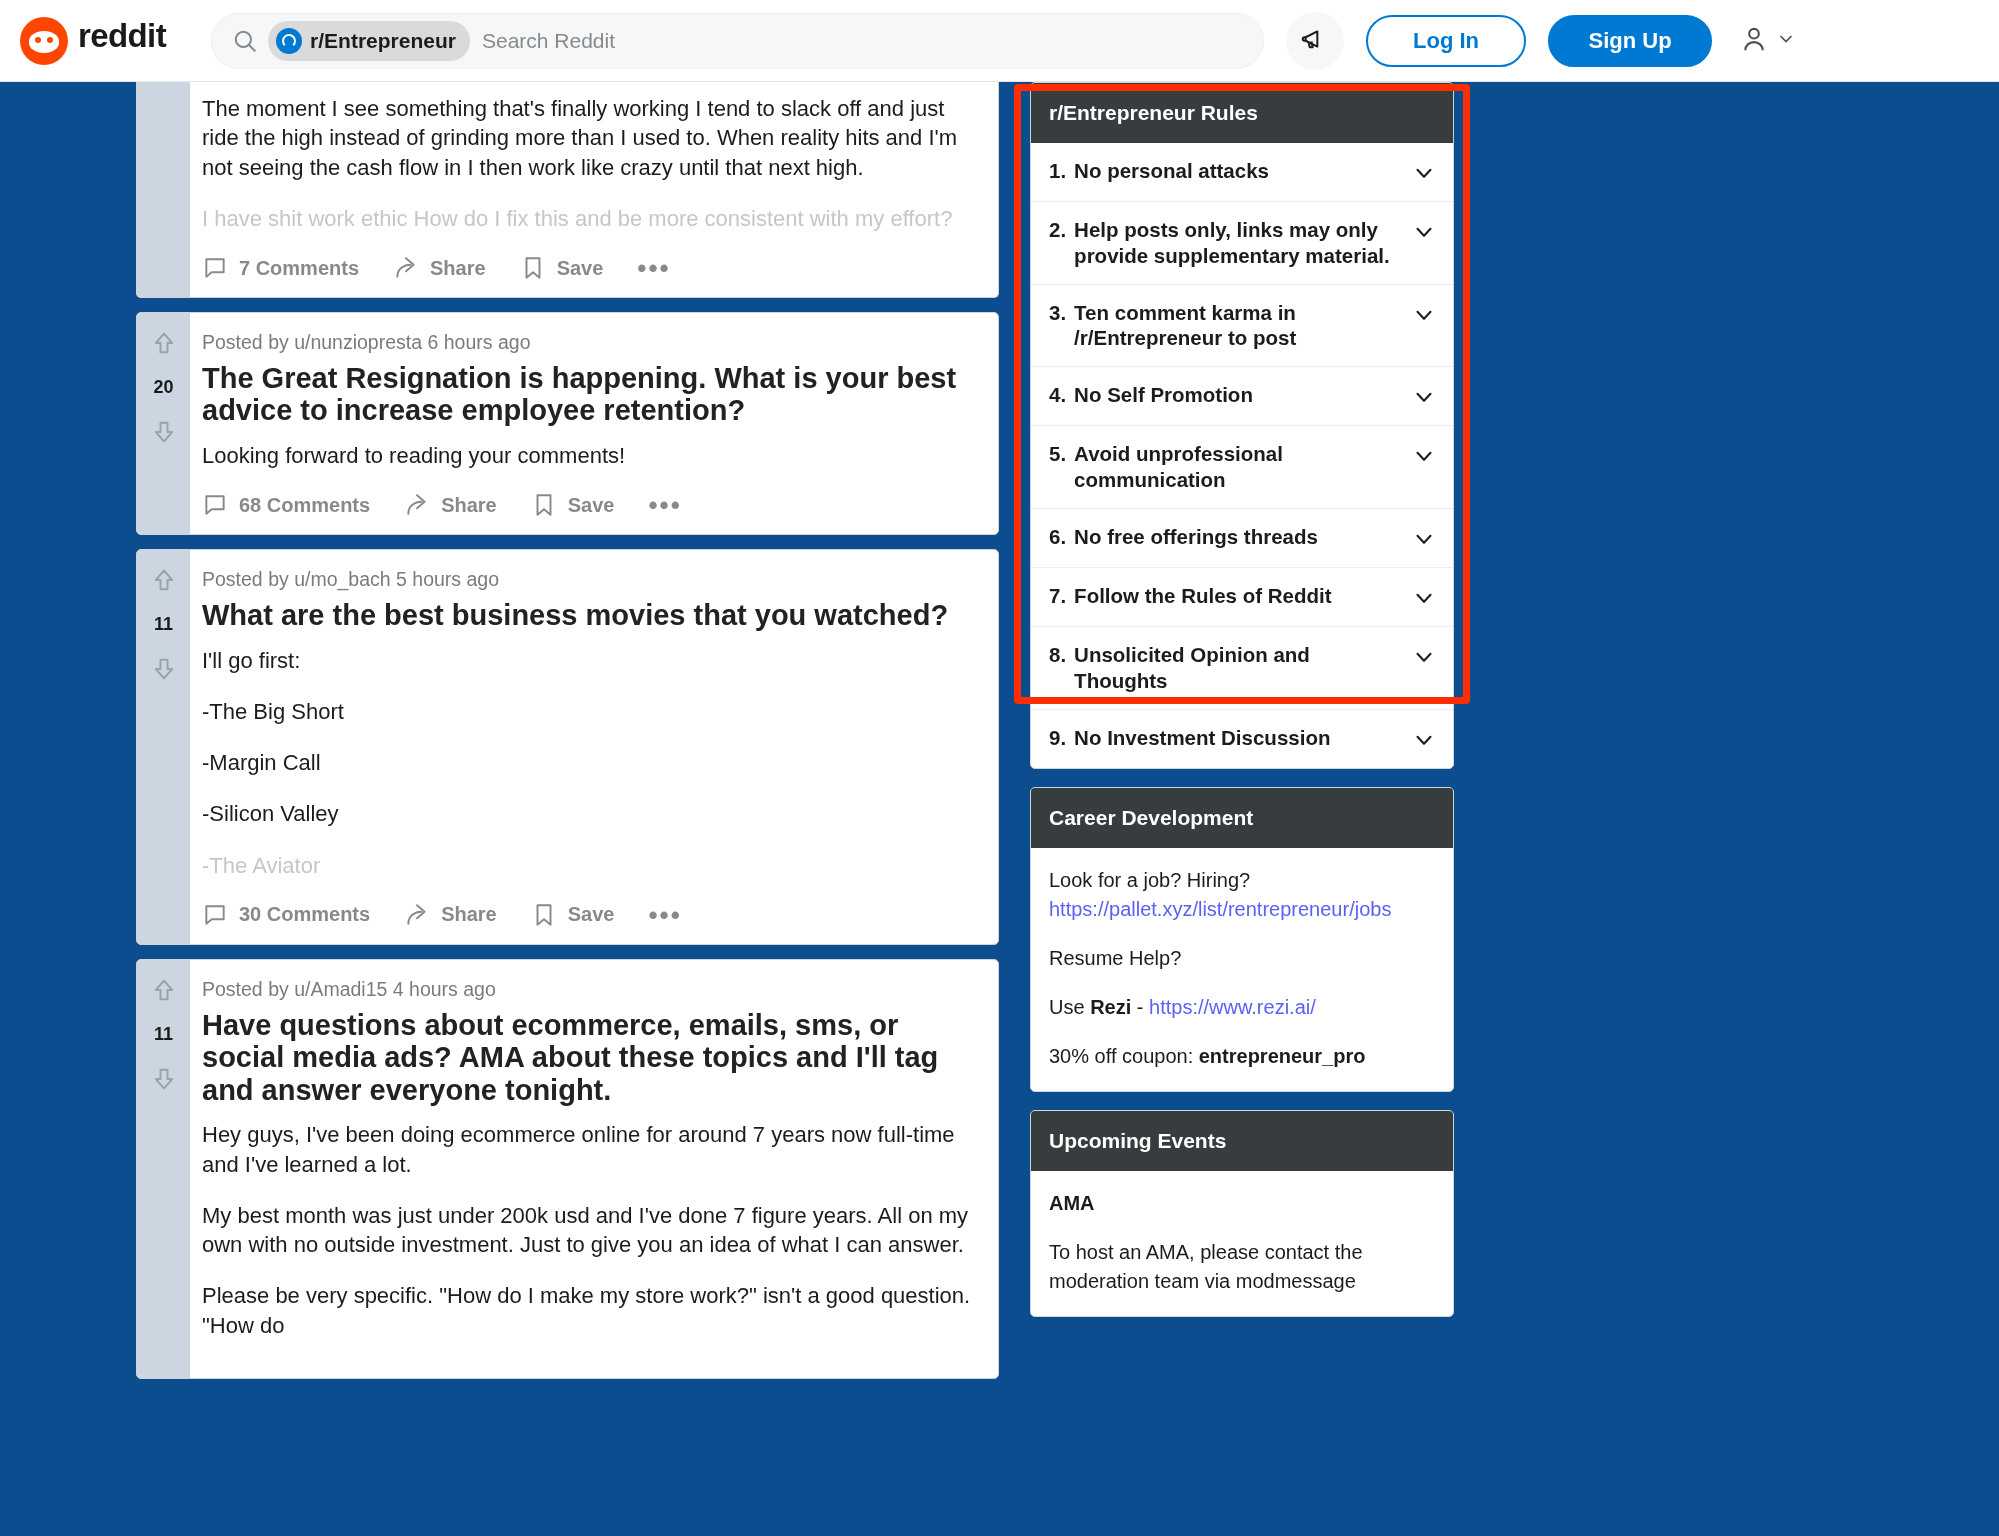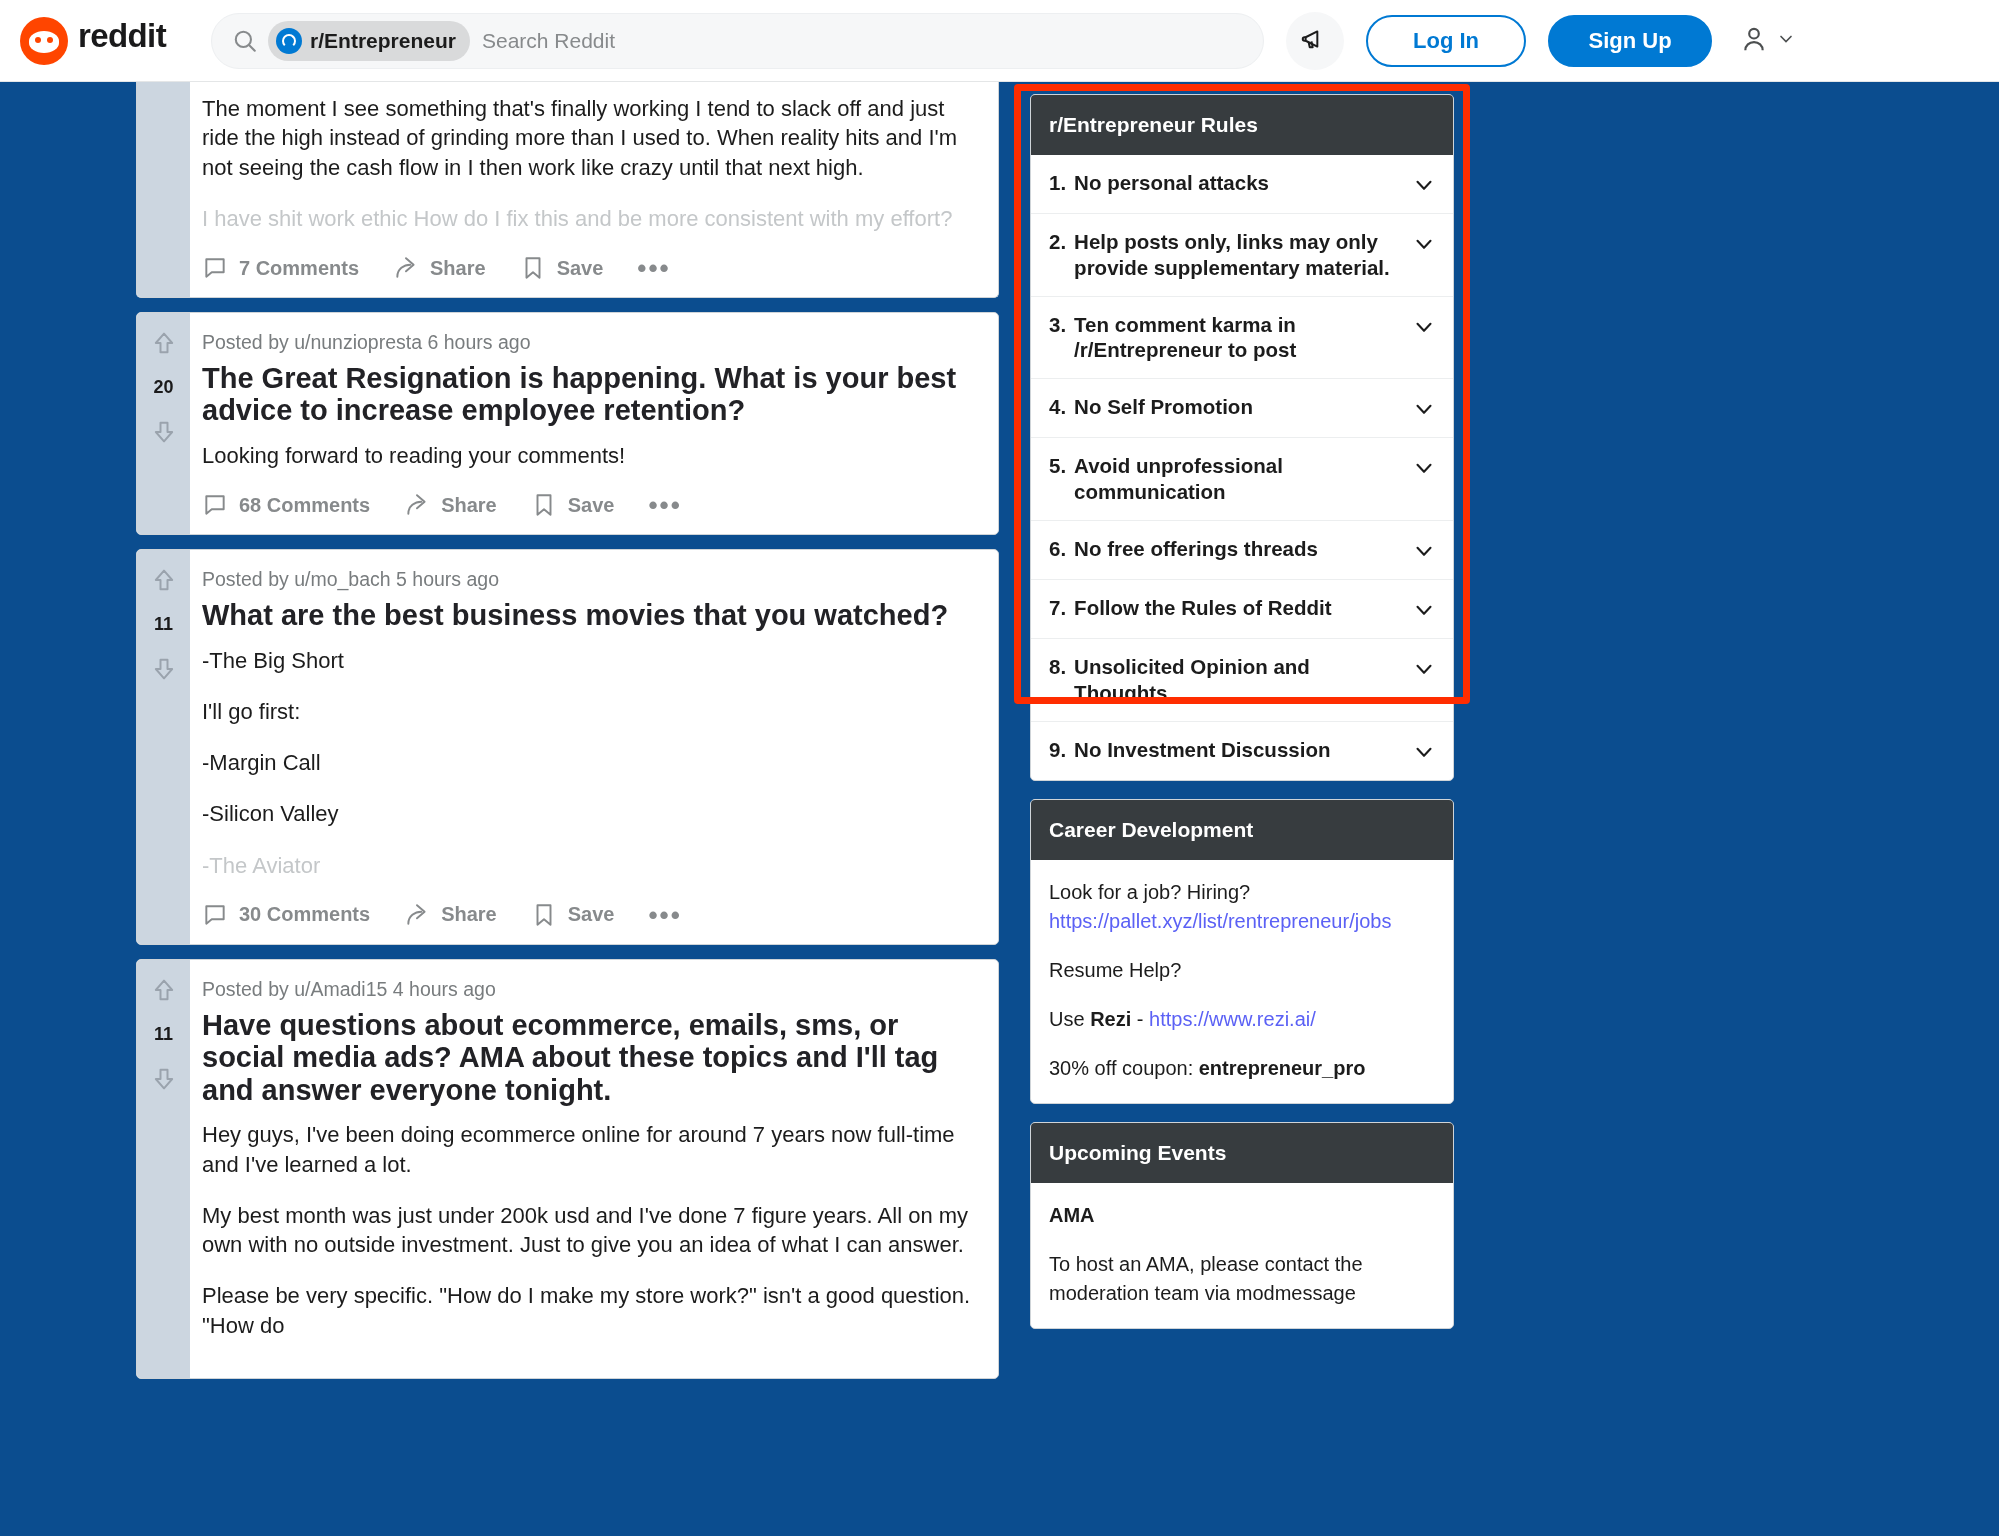--- a/index.html
+++ b/index.html
@@ -144,21 +144,21 @@
   }
   .act { display: flex; align-items: center; gap: 11px; cursor: pointer; }
   .act svg { display: block; }
   .dots { font-size: 26px; letter-spacing: 2px; line-height: 10px; cursor: pointer; }
 
   
   .post-clipped { margin-top: 0; border-top: none; border-radius: 0 0 5px 5px; }
 
   
   .sidebar {
-    position: absolute; left: 1030px; top: 12px;
+    position: absolute; left: 1030px; top: 0;
     width: 424px;
   }
   .widget {
     background: #ffffff;
     border: 1px solid #cfd4d8;
     border-radius: 5px;
     margin-bottom: 18px;
     overflow: hidden;
   }
   .widget-head {
@@ -353,22 +353,22 @@
         <span class="vote-arrow">
           <svg width="28" height="28" viewBox="0 0 24 24" fill="none" stroke="#9aa3ad" stroke-width="1.7" stroke-linejoin="round">
             <path d="M12 20l-7-8h4V4h6v8h4l-7 8z"></path>
           </svg>
         </span>
       </div>
       <div class="post-main">
         <div class="post-meta">Posted by u/mo_bach 5 hours ago</div>
         <div class="post-title">What are the best business movies that you watched?</div>
         <div class="post-body">
+          <p>I'll go first:</p>
           <p>-The Big Short</p>
-          <p>I'll go first:</p>
           <p>-Margin Call</p>
           <p>-Silicon Valley</p>
           <p class="faded">-The Aviator</p>
         </div>
         <div class="post-actions">
           <span class="act">
             <span>
               <svg width="26" height="26" viewBox="0 0 24 24" fill="none" stroke="#878a8c" stroke-width="1.8" stroke-linejoin="round">
                 <path d="M4 4h16v12H9l-5 4V4z"></path>
               </svg>

